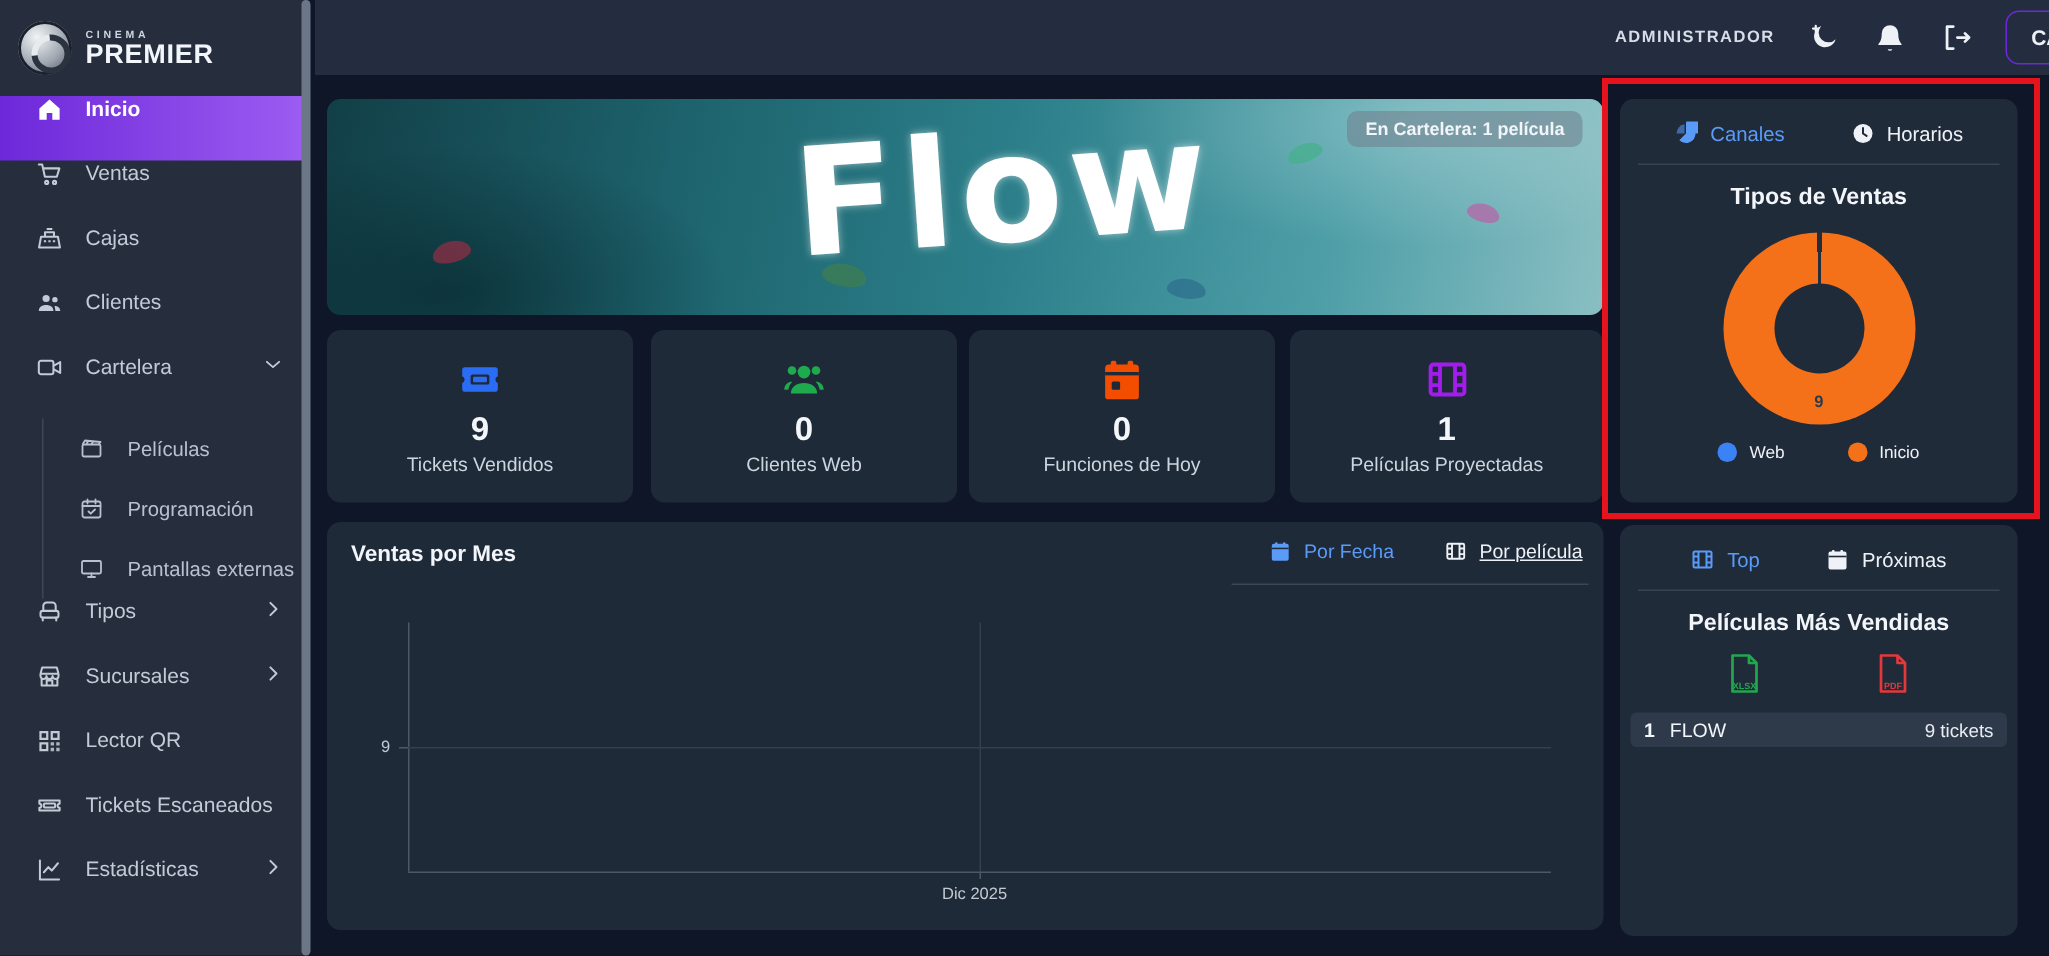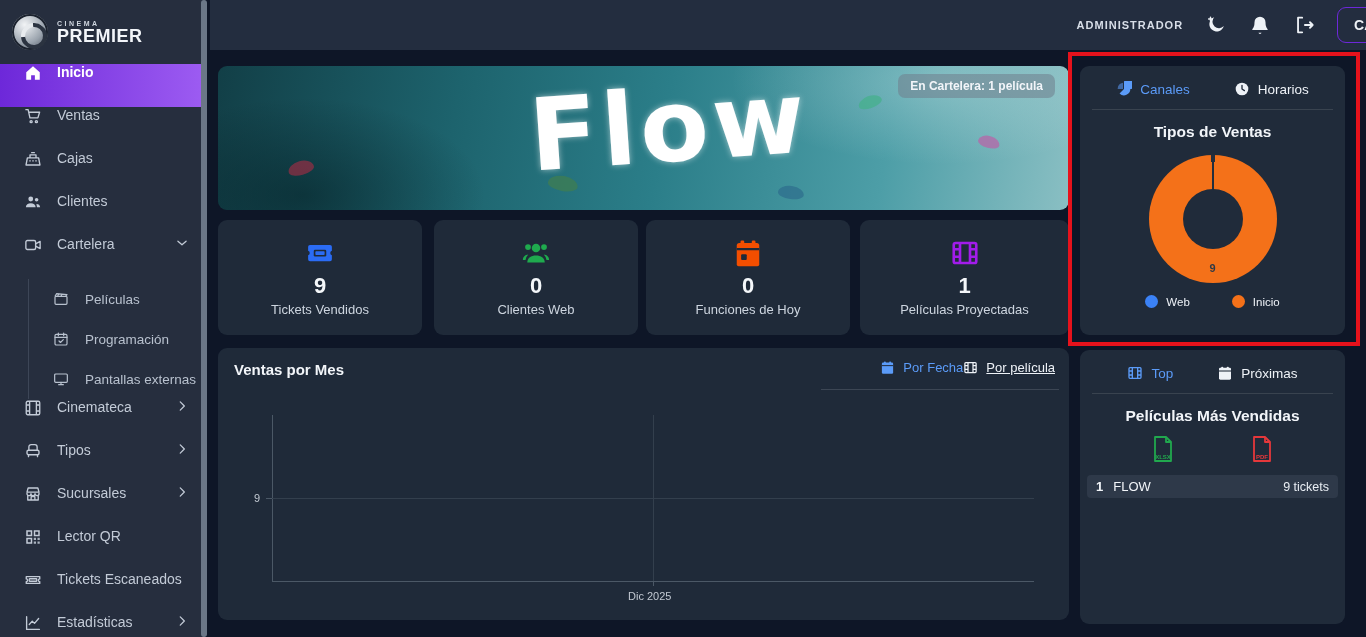--- a/index.html
+++ b/index.html
@@ -55,21 +55,21 @@
   .stat-card { top:220px; height:115px; background:#1f2a39; border-radius:9px;
     display:flex; flex-direction:column; align-items:center; justify-content:center; gap:4px; }
   .stat-icon { width:30px; height:30px; display:flex; margin-bottom:2px; }
   .stat-icon svg { width:30px; height:30px; }
   .stat-value { font-size:22px; font-weight:800; color:#f4f7fa; line-height:1.1; }
   .stat-label { font-size:13px; color:#cdd5df; }
 
   
   .sales-panel { left:218px; top:348px; width:851px; height:272px; background:#1f2a39; border-radius:9px; }
   .sales-title { position:absolute; left:16px; top:13px; font-size:15px; font-weight:800; color:#f2f5f9; }
-  .sales-tabs { position:absolute; right:14px; top:12px; display:flex; }
+  .sales-tabs { position:absolute; right:14px; top:12px; display:flex; gap:34px; }
   .stab { display:flex; align-items:center; gap:8px; font-size:13px; cursor:pointer; }
   .stab .ticon { width:15px; height:15px; display:flex; }
   .stab-active { color:#5b9bf8; }
   .stab-idle { color:#eef2f7;text-decoration:underline; }
   .sales-tabs-divider { position:absolute; right:10px; top:41px; width:238px; height:1px; background:#3c4654; }
   .axis { background:#4b5866; }
   .gridline { background:#333f4d; }
   .tick-label { position:absolute; font-size:11px; color:#c2c9d2; }
 
   
@@ -223,32 +223,20 @@
       <span class="nicon">
         <svg viewBox="0 0 24 24" fill="none" stroke="#b8c1ce" stroke-width="1.8" stroke-linecap="round" stroke-linejoin="round">
           <rect x="2.5" y="4.5" width="19" height="12.5" rx="1.5"></rect>
             <path d="M8.5 20.5h7M12 17v3.5"></path>
         </svg>
       </span>
       <span>Pantallas externas</span>
     </div>
   </div>
 
-  <div class="nav-item">
-    <span class="nicon">
-      <svg viewBox="0 0 24 24" fill="none" stroke="#c3cbd7" stroke-width="1.8" stroke-linejoin="round">
-        <rect x="3" y="3" width="18" height="18" rx="2"></rect>
-          <path d="M7.5 3v18M16.5 3v18M3 8h4.5M3 16h4.5M16.5 8H21M16.5 16H21"></path>
-      </svg>
-    </span>
-    <span>Cinemateca</span>
-    <svg class="chev" viewBox="0 0 24 24" fill="none" stroke="currentColor" stroke-width="2.2" stroke-linecap="round" stroke-linejoin="round">
-      <path d="M9 5l7 7-7 7"></path>
-    </svg>
-  </div>
 
   <div class="nav-item">
     <span class="nicon">
       <svg viewBox="0 0 24 24" fill="none" stroke="#c3cbd7" stroke-width="1.8" stroke-linecap="round" stroke-linejoin="round">
         <path d="M6.5 11V6.5a3 3 0 013-3h5a3 3 0 013 3V11"></path>
           <rect x="4" y="11" width="16" height="6" rx="2"></rect>
           <path d="M6 17v2.5M18 17v2.5"></path>
       </svg>
     </span>
     <span>Tipos</span>

